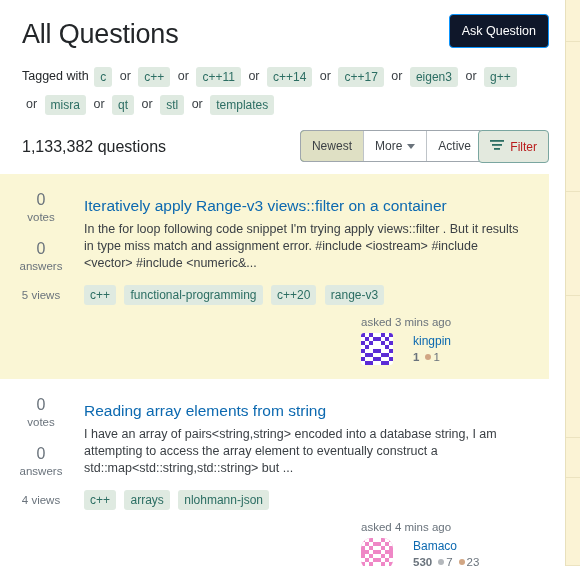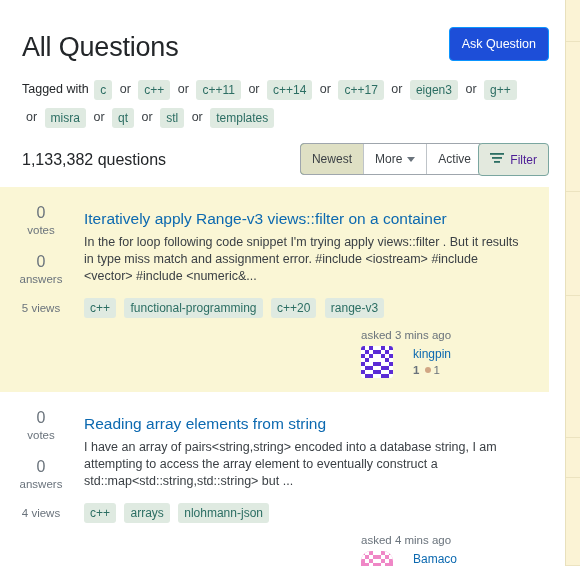--- a/index.html
+++ b/index.html
@@ -36,34 +36,33 @@
     top: 0; left: 0;
     width: 549px;
     height: 566px;
   }
 
   
   .header {
     position: relative;
     padding: 18px 16px 0 22px;
     height: 62px;
-    margin-top: 13px;
   }
   .page-title {
     margin: 0;
     font-size: 27px;
     font-weight: 400;
     color: #232629;
     letter-spacing: -0.2px;
     line-height: 32px;
   }
   .ask-btn {
     position: absolute;
     top: 14px; right: 0px;
-    background: #1d4ed8;
+    background: #0f172a;
     color: #ffffff;
     border: 1px solid #0a95ff;
     border-radius: 4px;
     font-size: 12.5px;
     font-family: "Liberation Sans", sans-serif;
     font-weight: 400;
     padding: 9px 12px;
     cursor: pointer;
     white-space: nowrap;
   }
@@ -141,21 +140,21 @@
   .filter-btn {
     position: absolute;
     right: 0px;
     top: 12px;
     display: flex;
     align-items: center;
     gap: 6px;
     background: #e3e9de;
     border: 1px solid #7aa6a0;
     border-radius: 4px;
-    color: #4c1d95;
+    color: #b91c1c;
     font-size: 12px;
     font-family: "Liberation Sans", sans-serif;
     padding: 8px 11px;
     cursor: pointer;
     white-space: nowrap;
   }
   .filter-icon { display: block; }
 
   
   .q-list { position: relative; }

